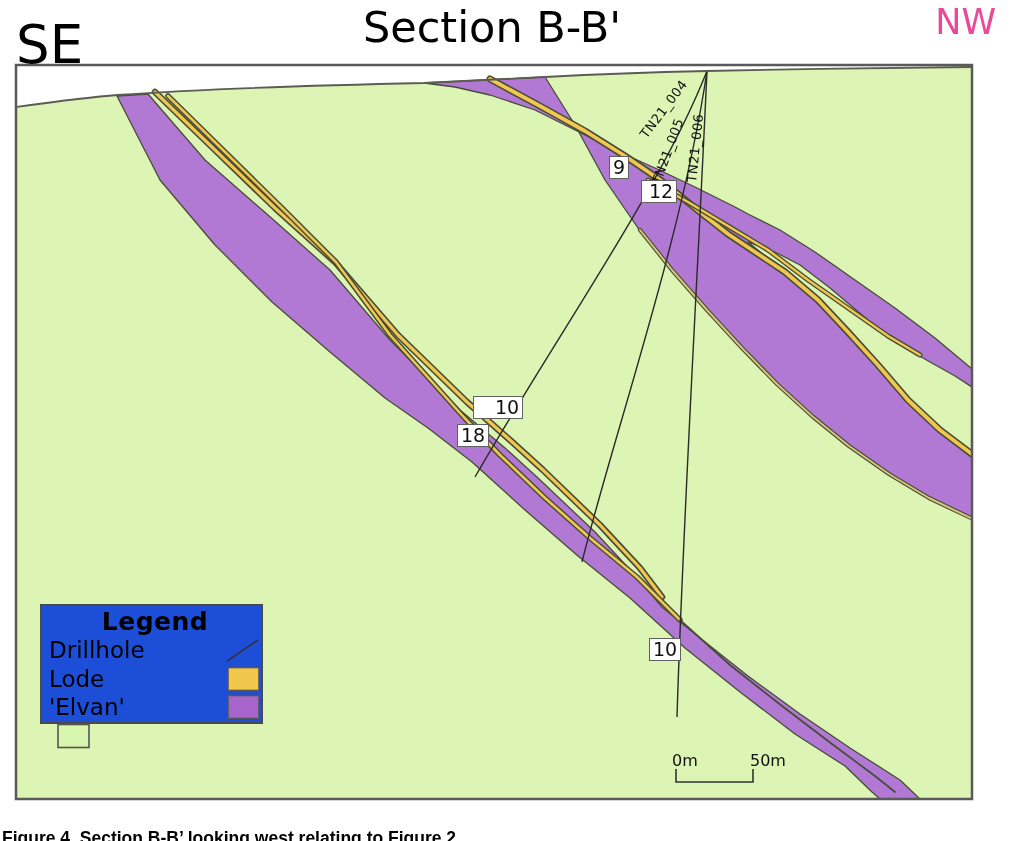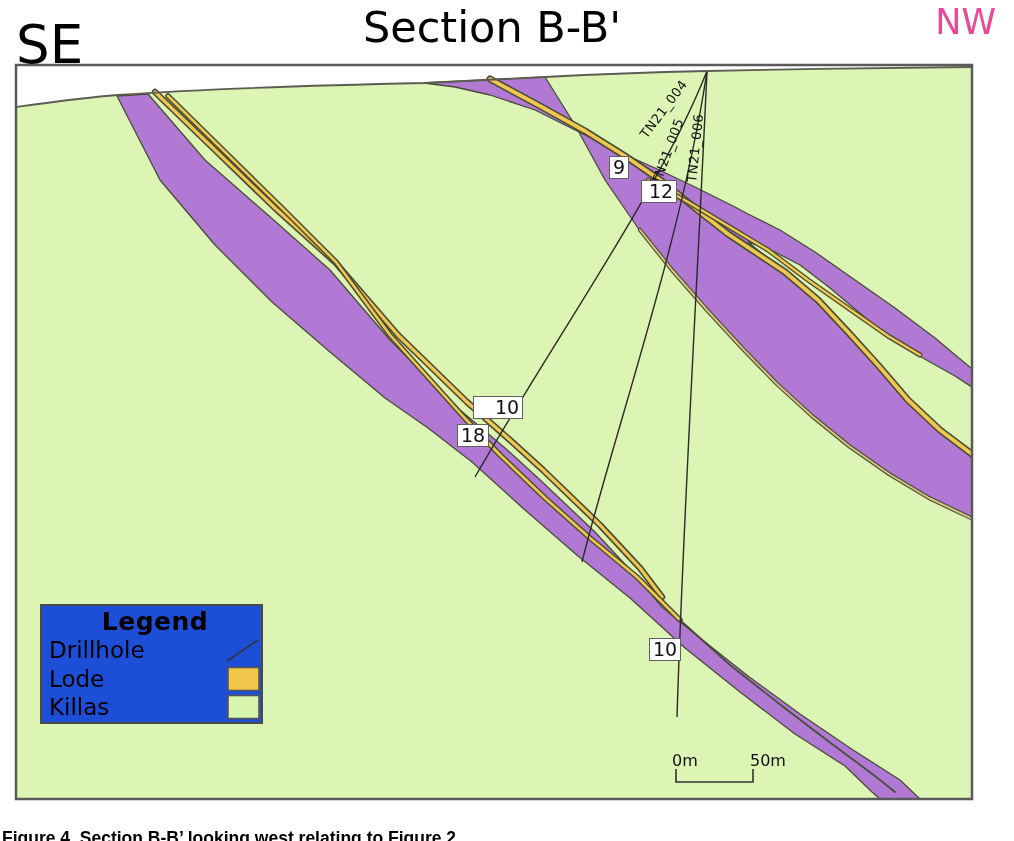--- a/index.html
+++ b/index.html
@@ -138,21 +138,28 @@
   </div>
   <div class="legend-row">
     <span class="legend-label">Lode</span>
     <span class="legend-sym">
       <svg width="35" height="26" viewBox="0 0 35 26">
         <rect class="swatch-rect" x="2" y="1.5" width="31" height="23" fill="#f0c64b"></rect>
       </svg>
     </span>
   </div>
   <div class="legend-row">
-    <span class="legend-label">Killas</span>
+    <span class="legend-label">'Elvan'</span>
+    <span class="legend-sym">
+      <svg width="35" height="26" viewBox="0 0 35 26">
+        <rect class="swatch-rect" x="2" y="1.5" width="31" height="23" fill="#a765cc"></rect>
+      </svg>
+    </span>
+  </div>
+  <div class="legend-row">
     <span class="legend-sym">
       <svg width="35" height="26" viewBox="0 0 35 26">
         <rect class="swatch-rect" x="2" y="1.5" width="31" height="23" fill="#d8f5ad"></rect>
       </svg>
     </span>
   </div>
 </div>
 
 <div class="caption">Figure 4. Section B-B’ looking west relating to Figure 2.</div>
 

